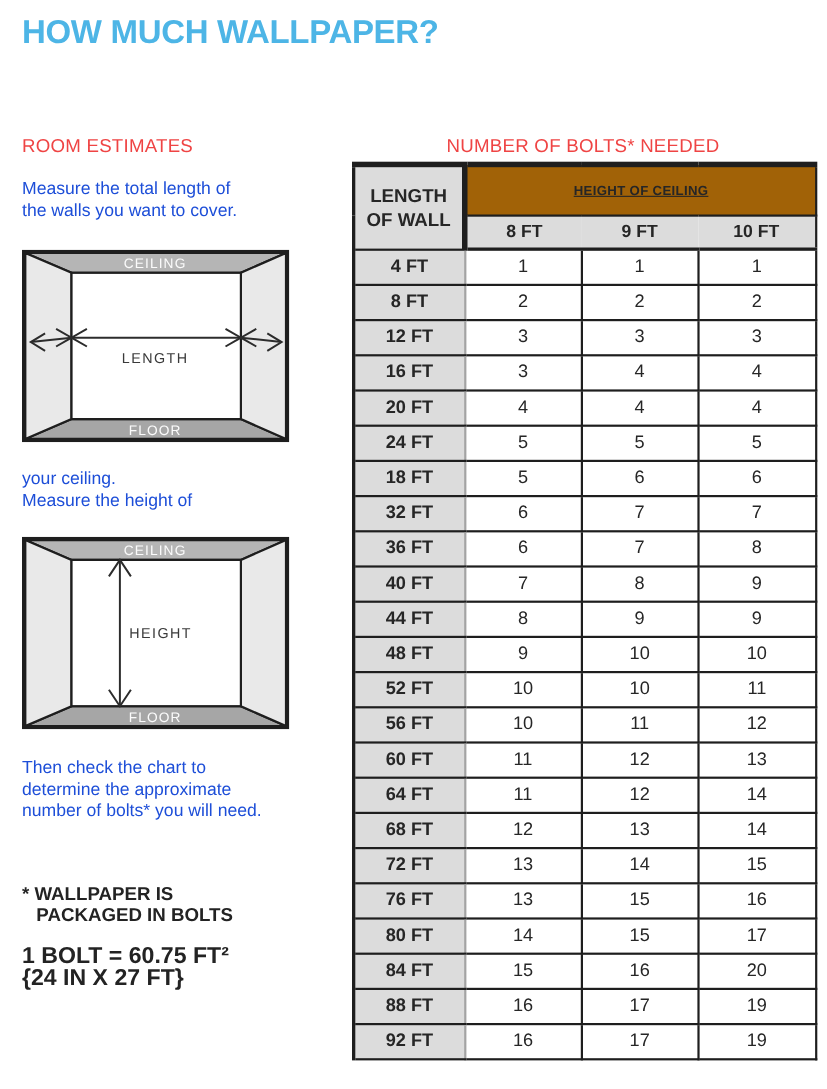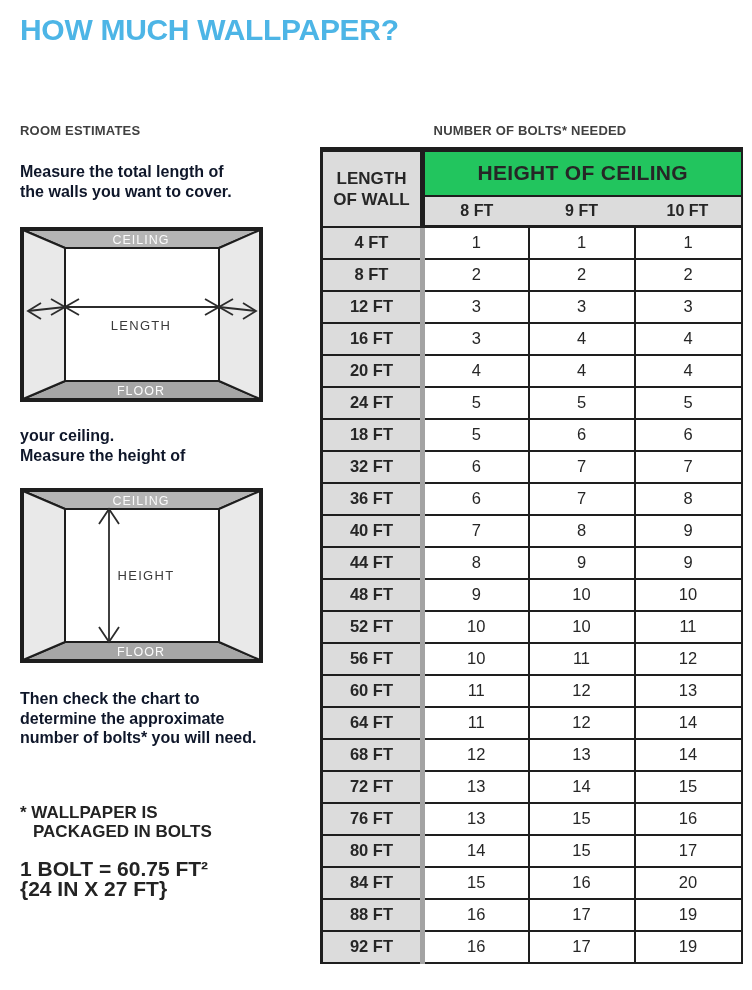--- a/index.html
+++ b/index.html
@@ -11,30 +11,30 @@
   }
   .abs { position:absolute; }
 
   
   .page-title {
     left:20px; top:13px;
     font-size:30px; font-weight:bold; letter-spacing:-0.3px;
     color:#4db5e6;
   }
   .section-heading {
-    font-size:13px; font-weight:bold; letter-spacing:0.2px;
-    color:#404040;
+    font-size:17px; font-weight:normal; letter-spacing:0.2px;
+    color:#ef4444;
   }
   .h-left  { left:20px; top:123px; }
   .h-right { left:320px; top:123px; width:420px; text-align:center; }
 
   
   .copy {
     left:20px; width:285px;
-    font-size:16px; line-height:19.5px; color:#0f172a;font-weight:bold;
+    font-size:16px; line-height:19.5px; color:#1d4ed8;
   }
   .copy span { display:block; }
   .p1 { top:162px; }
   .p2 { top:426px; }
   .p3 { top:689px; }
 
   .footnote {
     left:20px; top:803px;
     font-size:17px; font-weight:bold; line-height:19px; color:#232323;
   }
@@ -67,34 +67,35 @@
     text-align:center; vertical-align:middle;
     padding:0;
   }
   .corner-cell {
     background:#dcdcdc; width:101px;
     border-right:5px solid #1e1e1e !important;
     border-bottom:3px solid #1e1e1e;
     font-size:17px; font-weight:bold; line-height:21px;
   }
   .group-header {
-    background:#22c55e; height:46px;
-    font-size:21px; font-weight:bold; letter-spacing:0.3px;
+    background:#a16207; height:46px;
+    font-size:12px; font-weight:bold; letter-spacing:0.3px;
     border-bottom:2px solid #1e1e1e;
+    text-decoration:underline;
   }
   .subhead th {
     background:#dcdcdc; height:31px;
     font-size:16px; font-weight:bold;
     border-left-style:none; border-right-style:none;
     border-bottom:3px solid #1e1e1e;
   }
   .bolts-table tbody td { height:32px; font-size:16.5px; background:#fff; }
   .bolts-table tbody td.label-cell {
     background:#dcdcdc; font-weight:bold;
-    border-right:5px solid #a3a3a3;
+    border-right:2px solid #a3a3a3;
   }
 </style>
 </head>
 <body>
 
 <div class="page">
 
   <div class="abs page-title">HOW MUCH WALLPAPER?</div>
 
   <div class="abs section-heading h-left">ROOM ESTIMATES</div>

